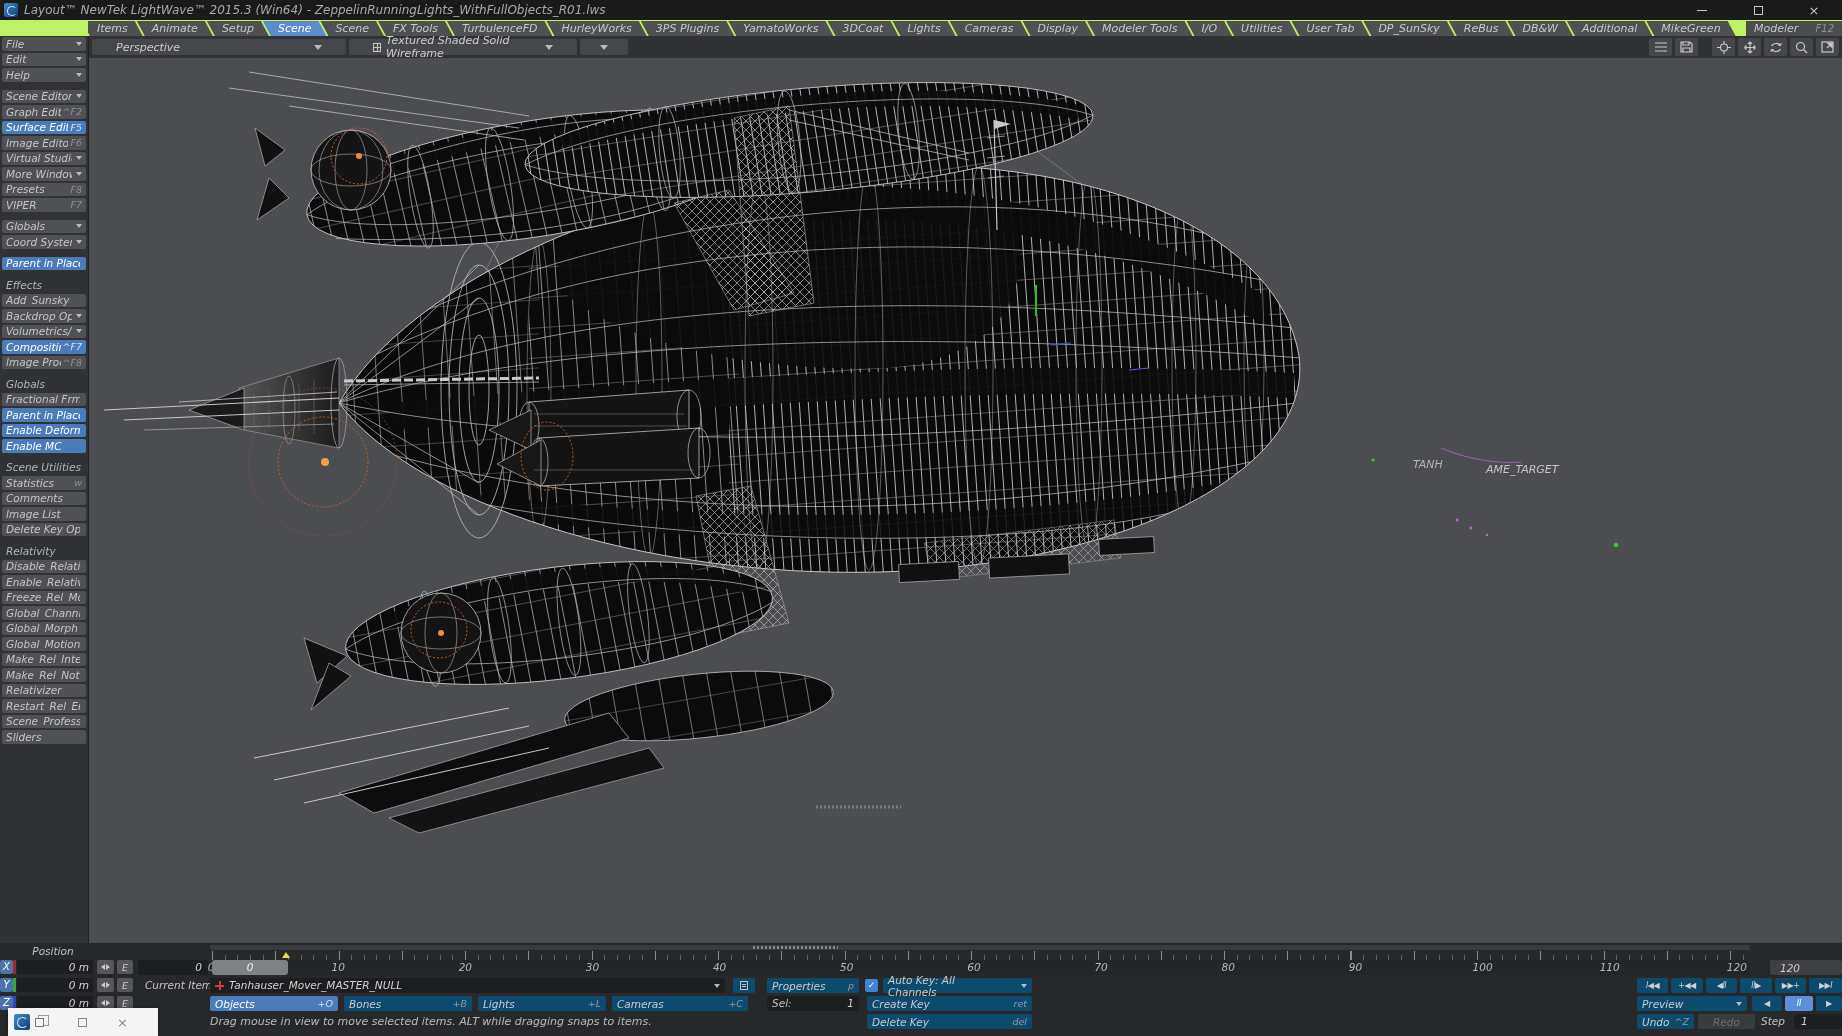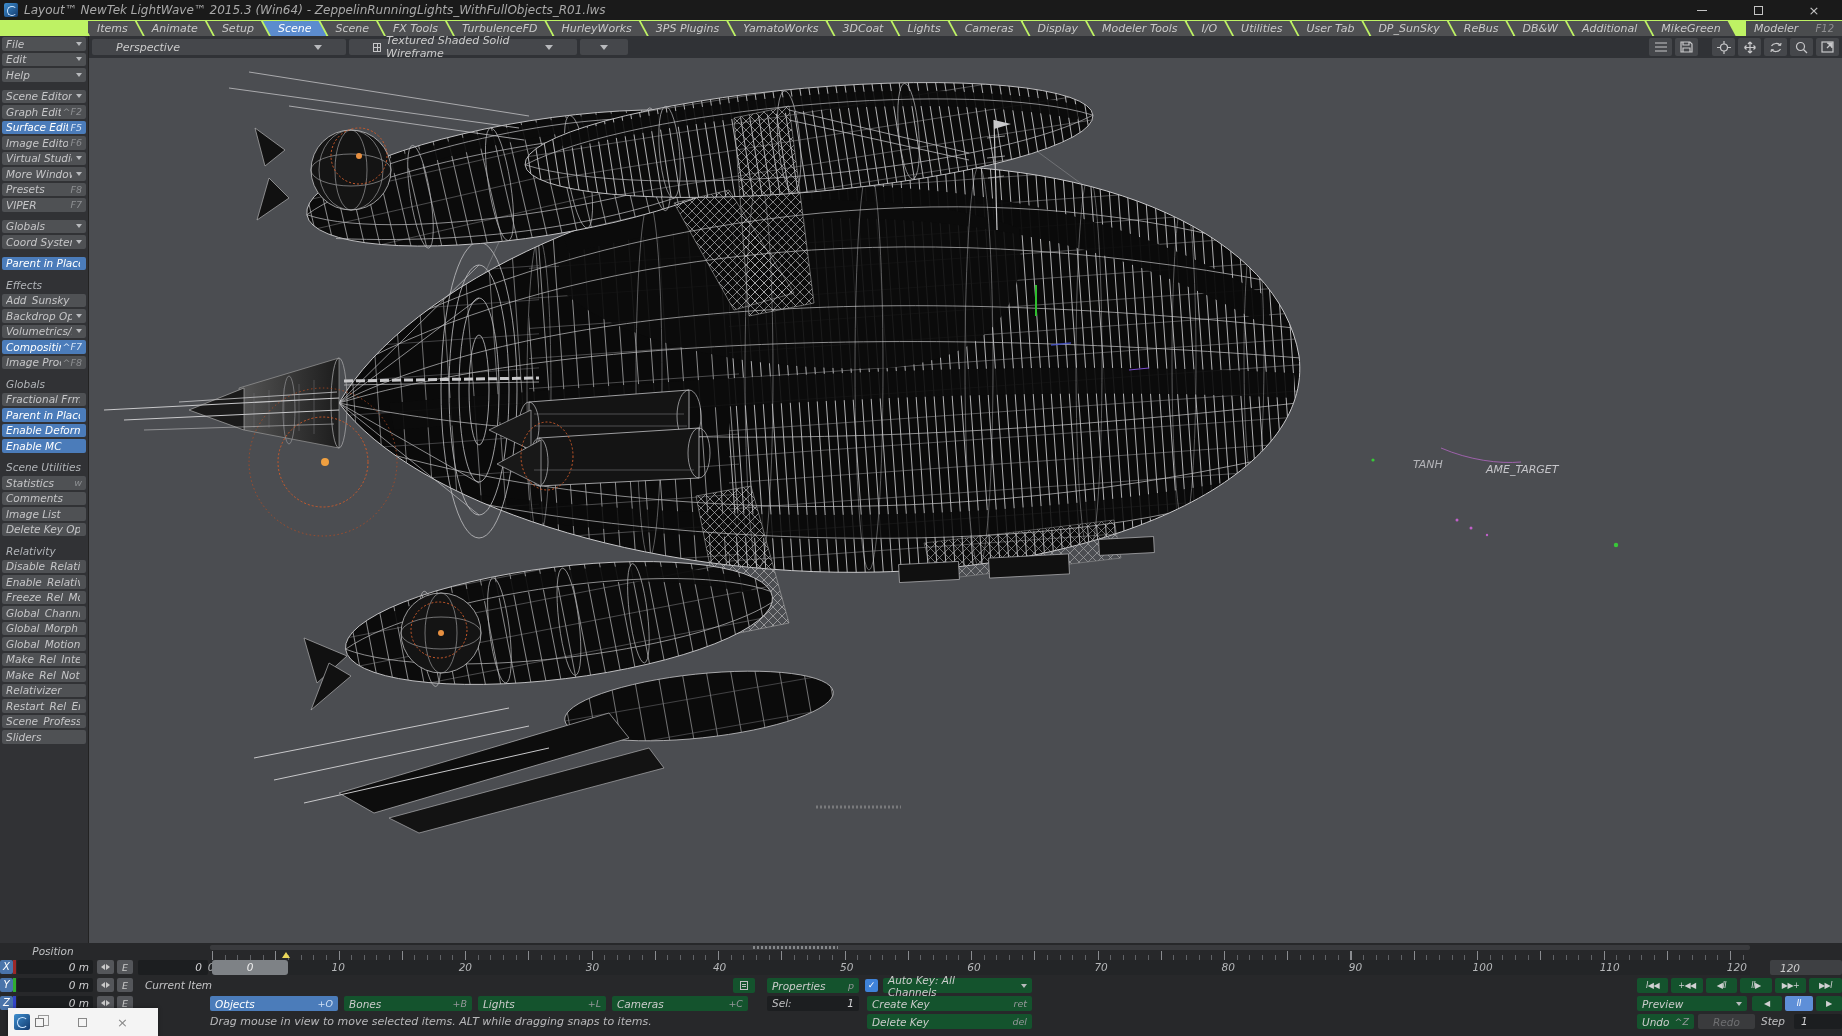--- a/index.html
+++ b/index.html
@@ -50,21 +50,21 @@
   .vp-gap{width:8px;}
 
   
   .viewport{position:absolute;left:88px;top:58px;width:1754px;height:885px;background:#4b4d51;overflow:hidden;border-left:1px solid #222;}
 
   
   .bottombar{position:absolute;left:0;top:943px;width:1842px;height:93px;background:#27282a;font-size:10.5px;}
   .bottombar .abs{position:absolute;}
   .pos-title{left:10px;top:2px;width:86px;text-align:center;color:#bfc1c3;}
   .field{background:#1c1e20;border-radius:2px;height:15px;line-height:15px;color:#d2d2d4;}
-  .btn{background:#14532d;border-radius:2px;height:15px;display:flex;align-items:center;padding:0 5px;color:#ccc;}
+  .btn{background:#0c4a6e;border-radius:2px;height:15px;display:flex;align-items:center;padding:0 5px;color:#ccc;}
   .btn .sc{margin-left:auto;color:#95979a;font-size:9.5px;}
   .btn.blue{background:#4b7cba;color:#fff;}
   .btn.blue .sc{color:#cfe0f5;}
   .btn.dim{background:#3a3b3d;color:#6e6f71;}
   .axis-btn{width:13px;height:14px;background:#4a74aa;color:#fff;border-radius:2px;text-align:center;line-height:14px;font-size:10px;}
   .axis-bar{width:3px;height:14px;}
   .axis-val{width:76px;height:14px;line-height:14px;text-align:right;padding-right:4px;background:#1c1e20;border-radius:2px;color:#d2d2d4;}
   .mini-btn{width:17px;height:14px;background:#54565a;border-radius:2px;display:flex;align-items:center;justify-content:center;gap:1px;color:#c8c8c8;font-size:8px;}
   .tri-l{width:0;height:0;border-top:3px solid transparent;border-bottom:3px solid transparent;border-right:4px solid #c8c8c8;}
   .tri-r{width:0;height:0;border-top:3px solid transparent;border-bottom:3px solid transparent;border-left:4px solid #c8c8c8;}
@@ -721,20 +721,25 @@
         <span class="tl-marker">100</span>
         <span class="tl-marker">110</span>
         <span class="tl-marker">120</span>
       </div>
     <div class="abs tl-handle">0</div>
     <div class="abs btn" style="left:1770px;top:17px;width:72px;background:#3e4043;padding-left:10px;">
         <span>120</span>
       </div>
 
     <div class="abs" style="left:145px;top:35px;line-height:15px;color:#c4c4c6;">Current Item</div>
+    <div class="abs field" style="left:210px;top:35px;width:515px;display:flex;align-items:center;padding:0 5px;">
+      <span class="null-ico"></span>
+      <span style="flex:1;">Tanhauser_Mover_MASTER_NULL</span>
+      <span class="darr" style="display:block;width:0;height:0;border-left:3.5px solid transparent;border-right:3.5px solid transparent;border-top:4.5px solid #b8babd;"></span>
+    </div>
     <div class="abs btn" style="left:733px;top:35px;width:22px;justify-content:center;">
         <span class="pagelines"></span>
       </div>
     <div class="abs btn" style="left:767px;top:35px;width:92px;">
       <span>Properties</span>
         <span class="sc">p</span>
     </div>
     <div class="abs checkbox" style="left:865px;top:36px;">✓</div>
     <div class="abs btn" style="left:883px;top:35px;width:149px;gap:44px;">
       <span>Auto Key: All Channels</span>

